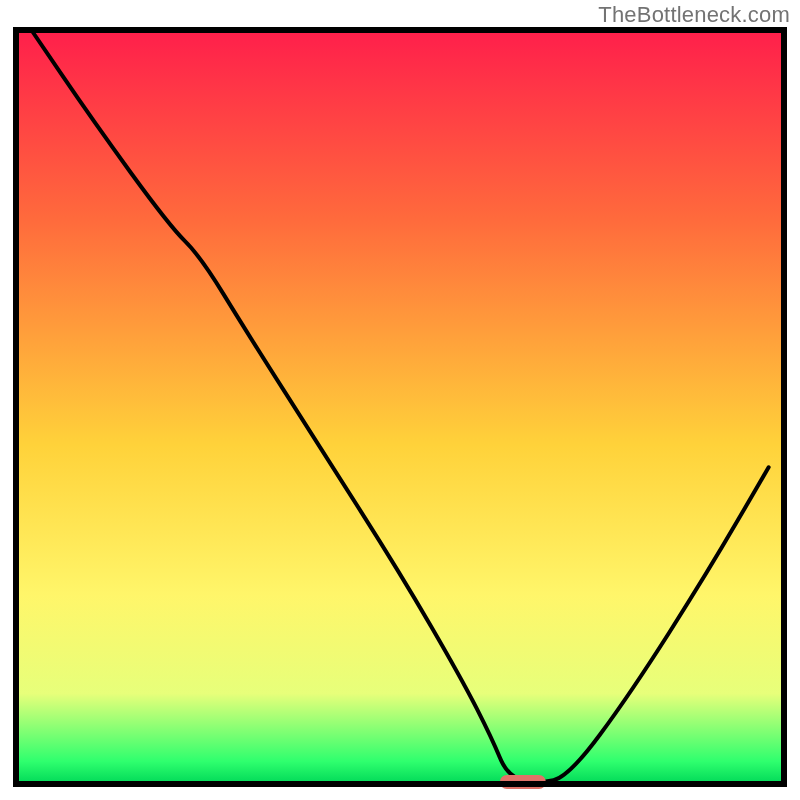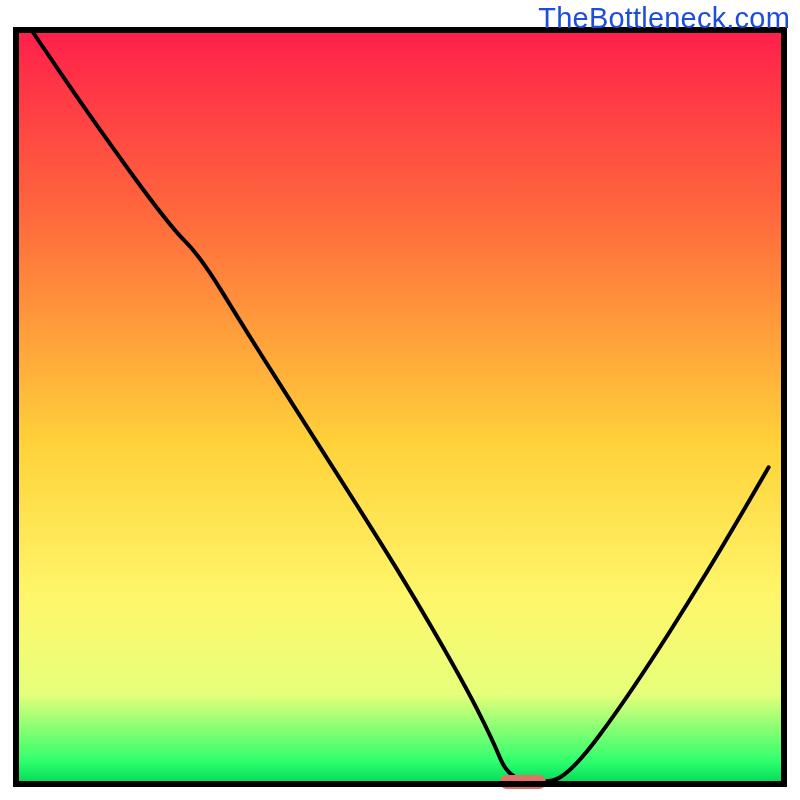--- a/index.html
+++ b/index.html
@@ -13,23 +13,23 @@
   }
   .chart-container {
     position: relative;
     width: 800px;
     height: 800px;
   }
   .watermark {
     position: absolute;
     top: 2px;
     right: 10px;
-    font-size: 29px;
+    font-size: 22px;
     font-weight: 500;
-    color: #1d4ed8;
+    color: #737373;
     letter-spacing: 0.2px;
     z-index: 50;
   }
   svg.plot {
     position: absolute;
     left: 0;
     top: 0;
     width: 800px;
     height: 800px;
     display: block;

